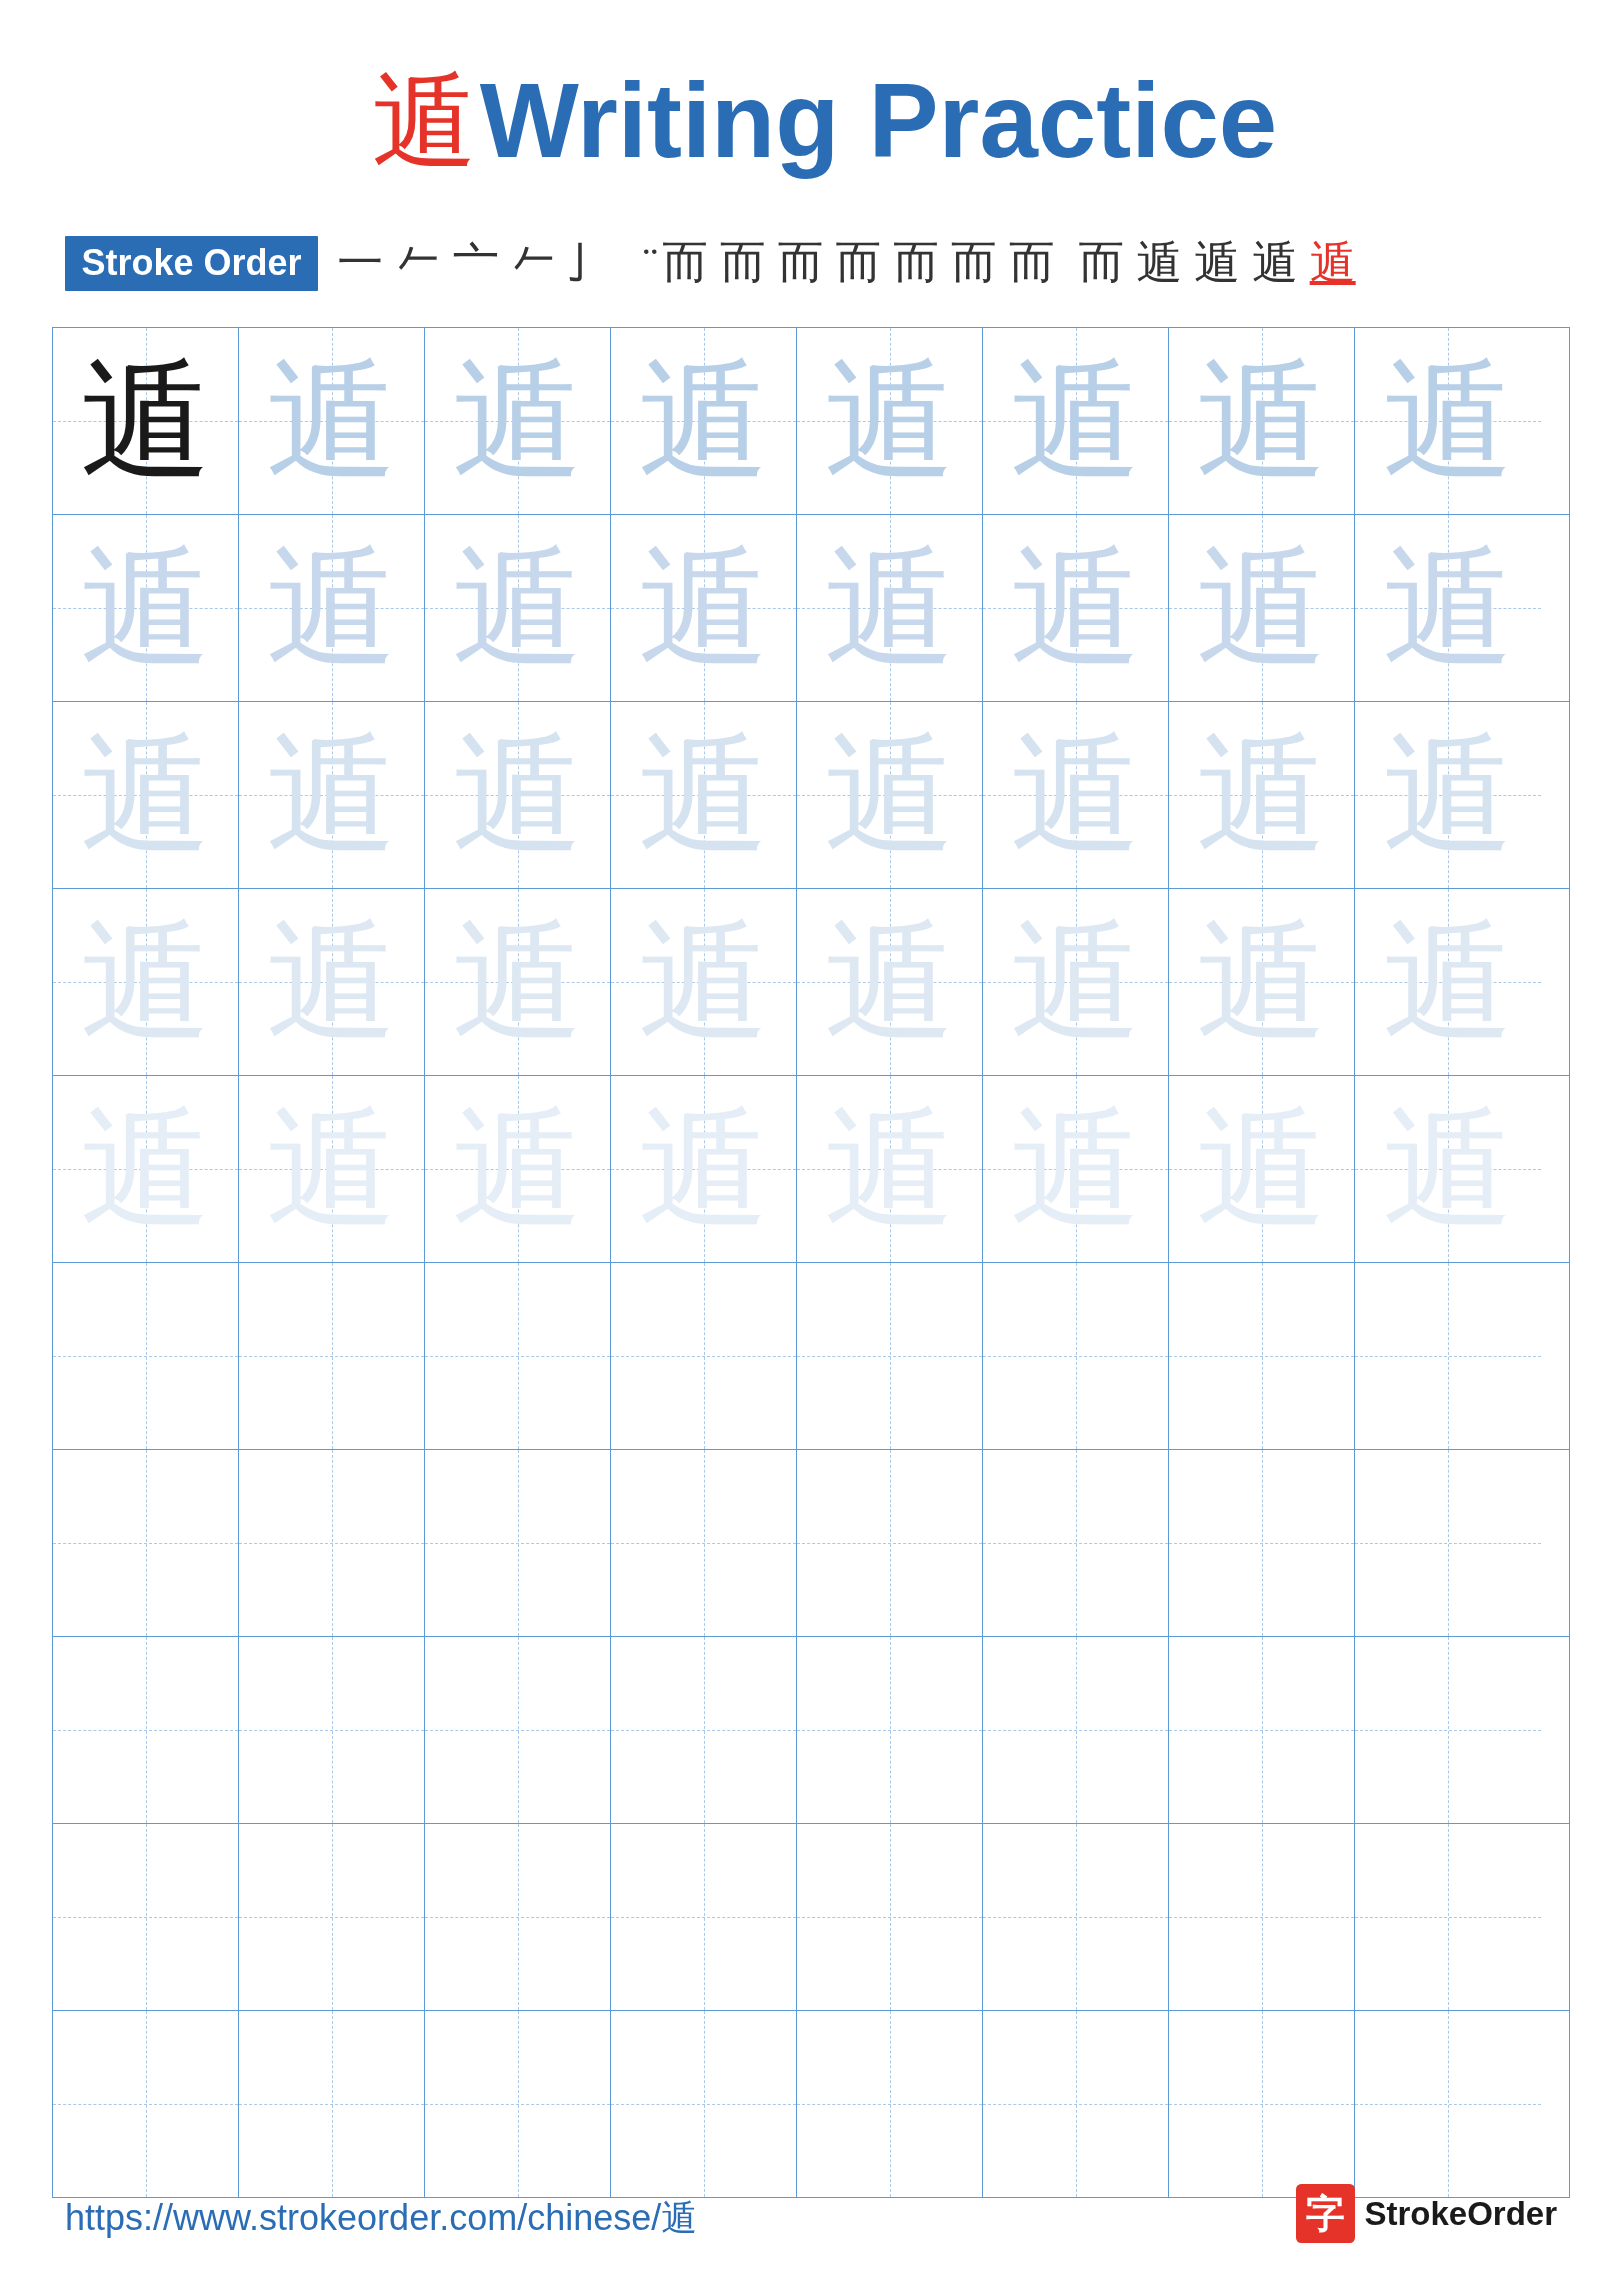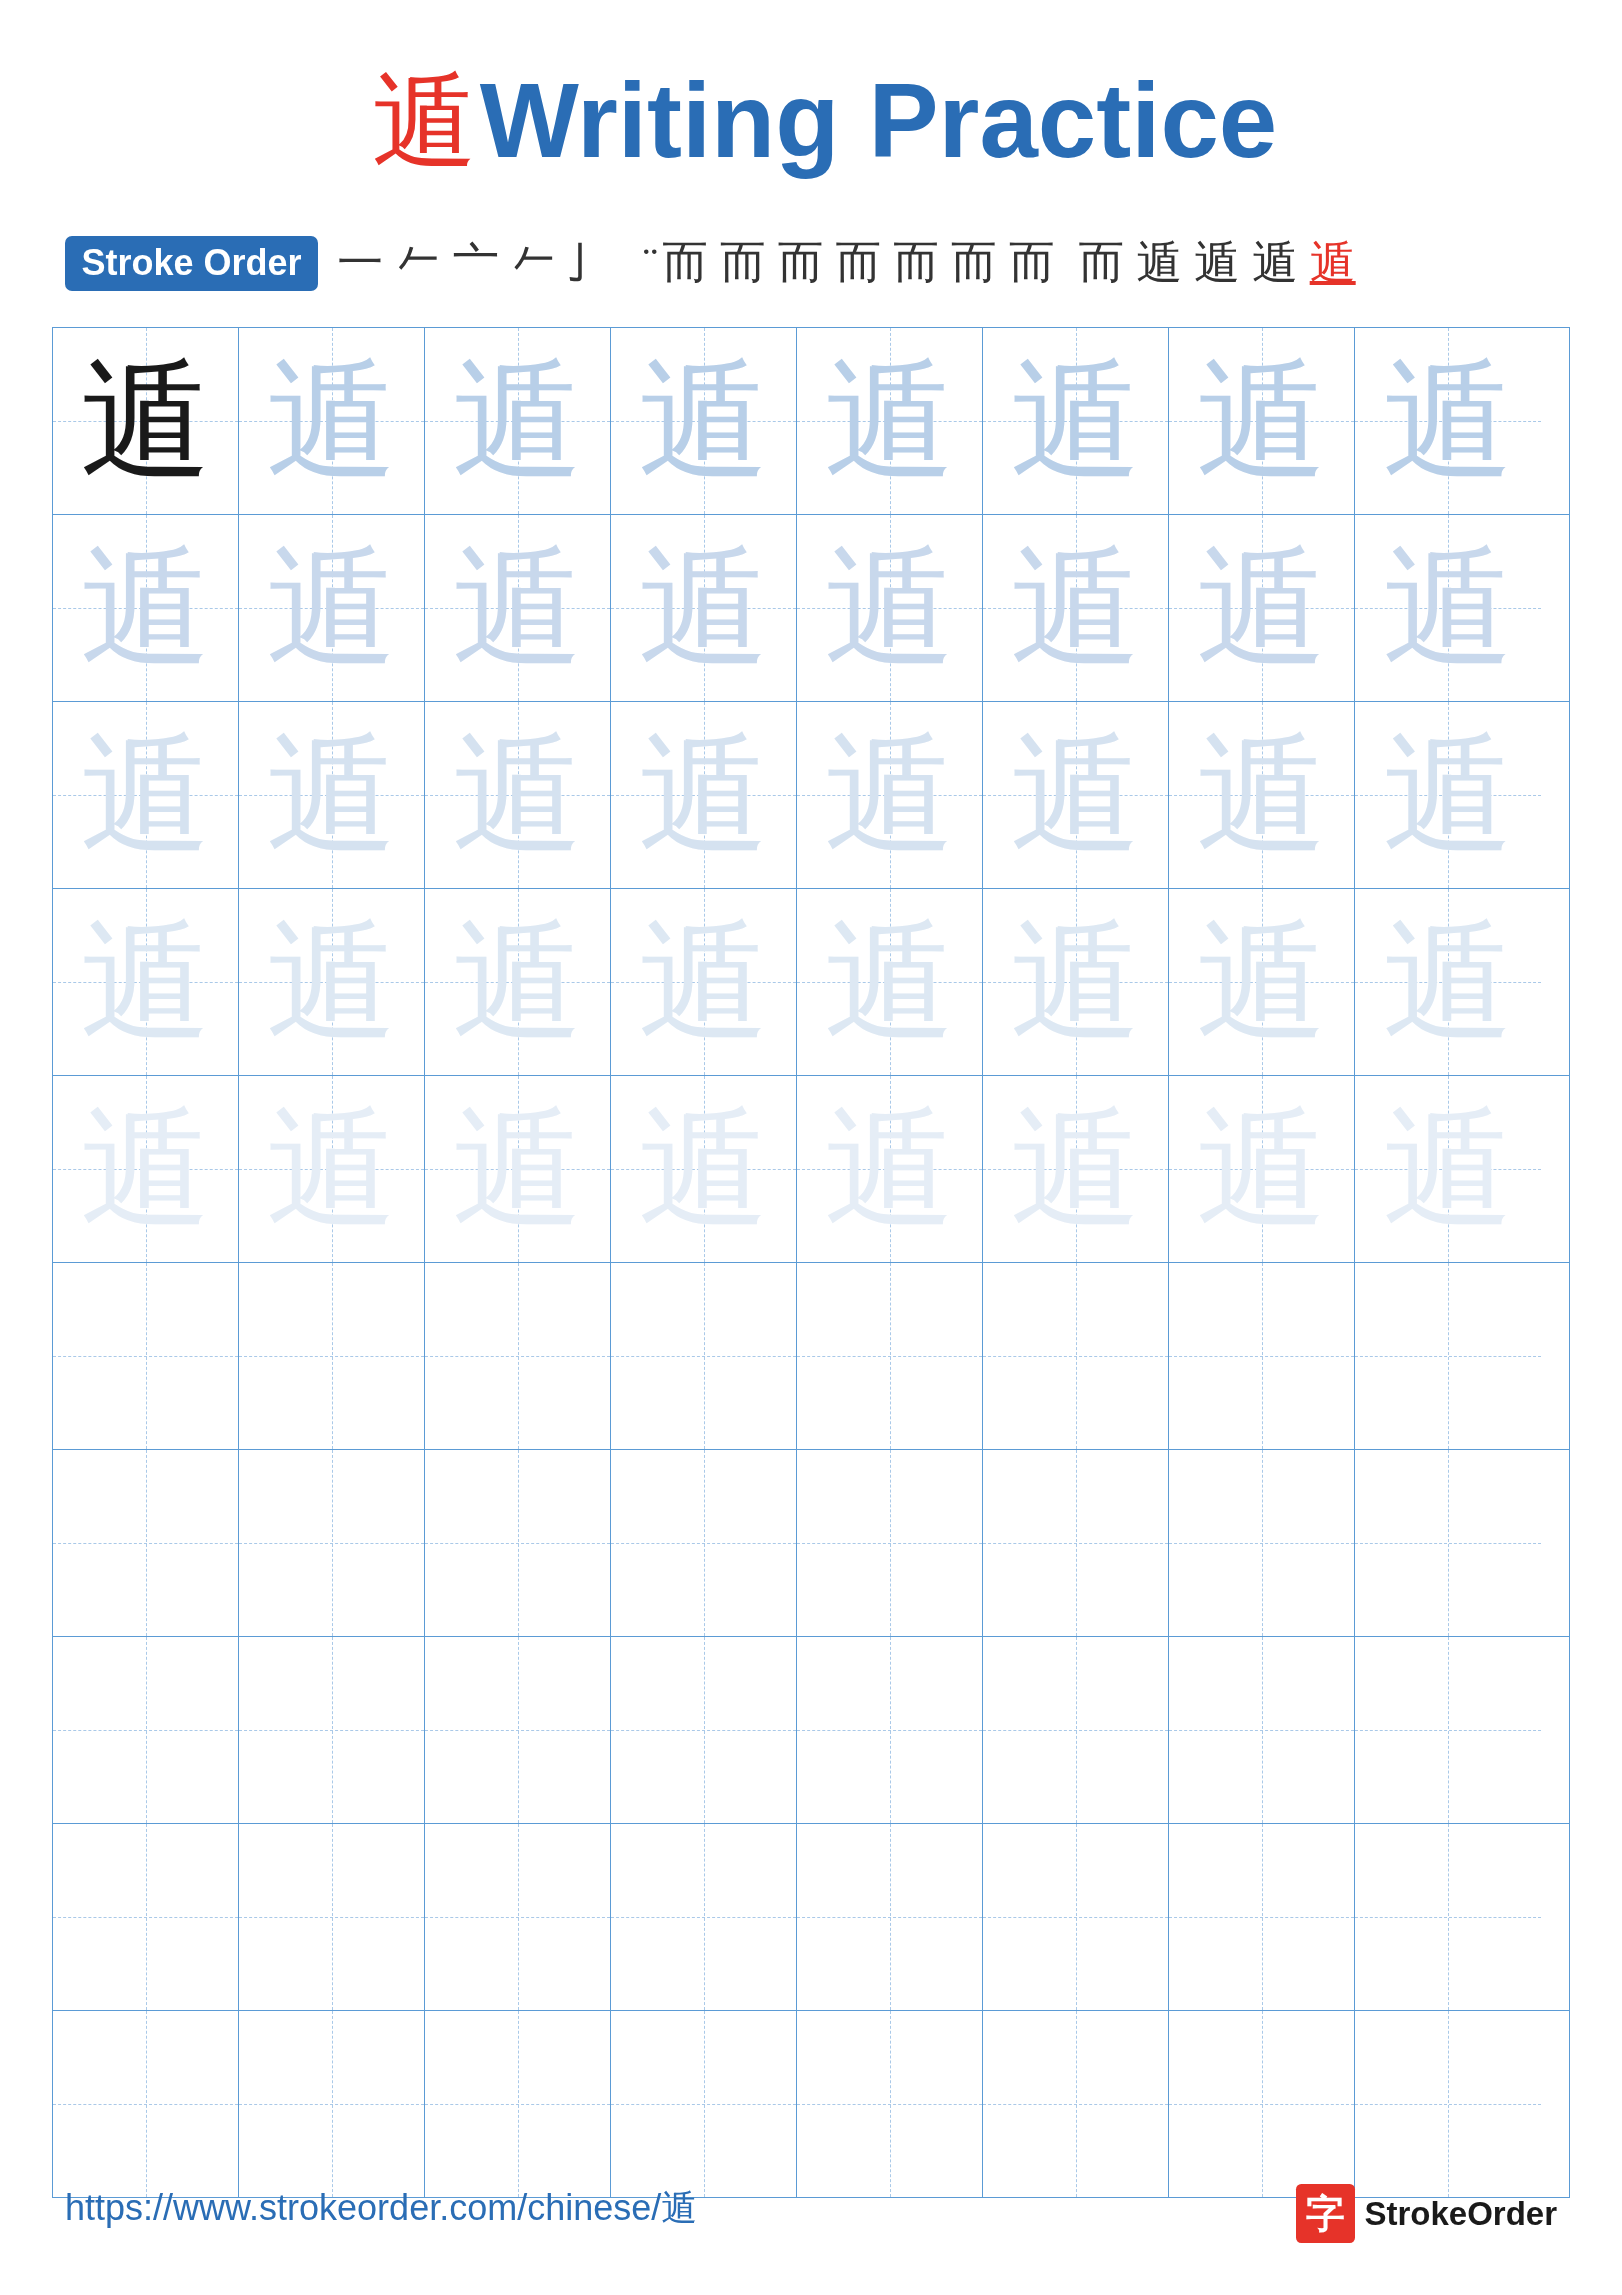--- a/index.html
+++ b/index.html
@@ -38,21 +38,21 @@
       padding: 13px 65px;
       gap: 6.5px;
       margin-bottom: 13px;
     }
     .stroke-order-badge {
       background: #2a6db5;
       color: white;
       font-size: 36px;
       font-weight: bold;
       padding: 6.5px 16.4px;
-      border-radius: 7px;
+      border-radius: 1px;
     }
     .stroke-steps {
       display: flex;
       flex-wrap: wrap;
       align-items: center;
       gap: 11.8px;
       margin-left: 13px;
     }
     .stroke-step {
       font-size: 46px;
@@ -136,21 +136,21 @@
     }
 
     
     .footer {
       position: absolute;
       bottom: 52px;
       left: 0;
       right: 0;
       display: flex;
       justify-content: space-between;
-      align-items: flex-start;
+      align-items: flex-end;
       padding: 0 65px;
     }
     .footer-url {
       color: #2a6db5;
       font-size: 36px;
       text-decoration: none;
     }
     .footer-logo {
       display: flex;
       align-items: center;

